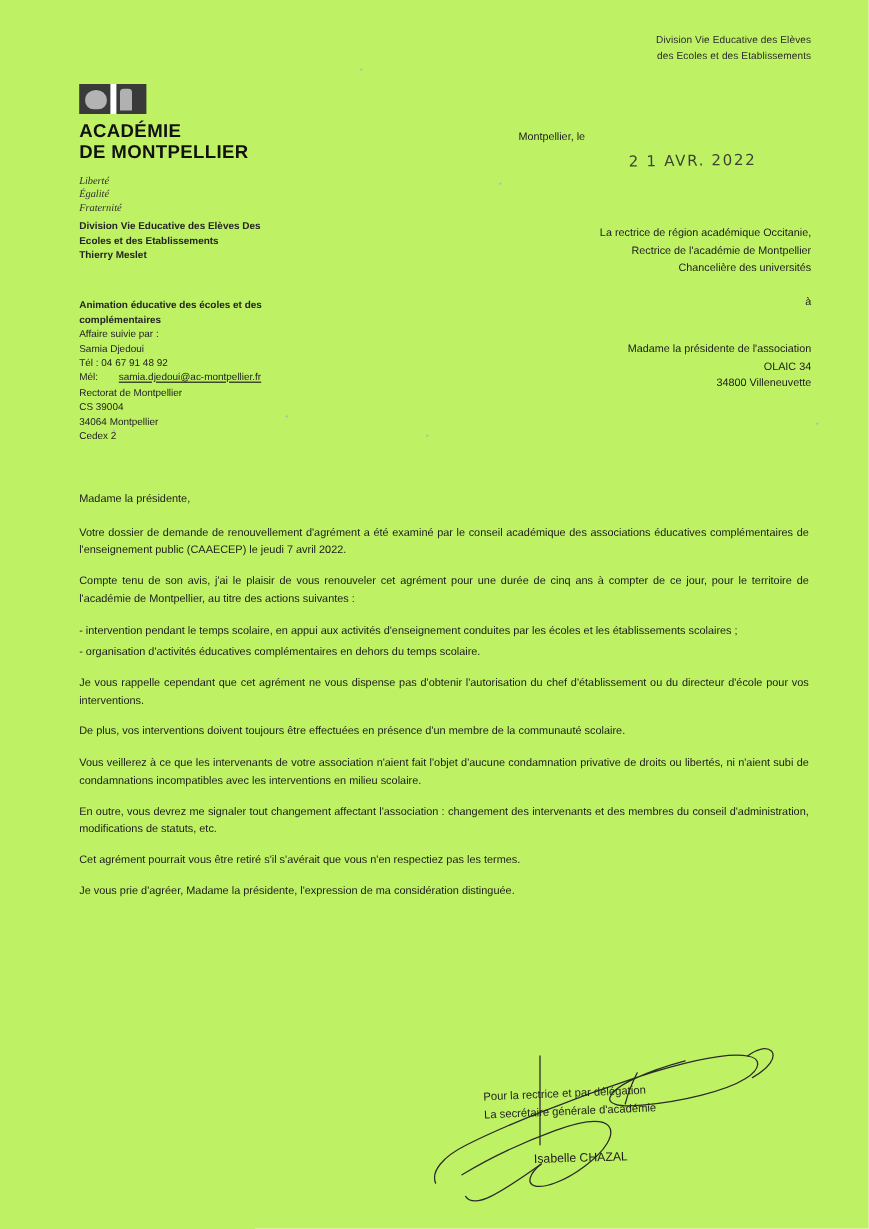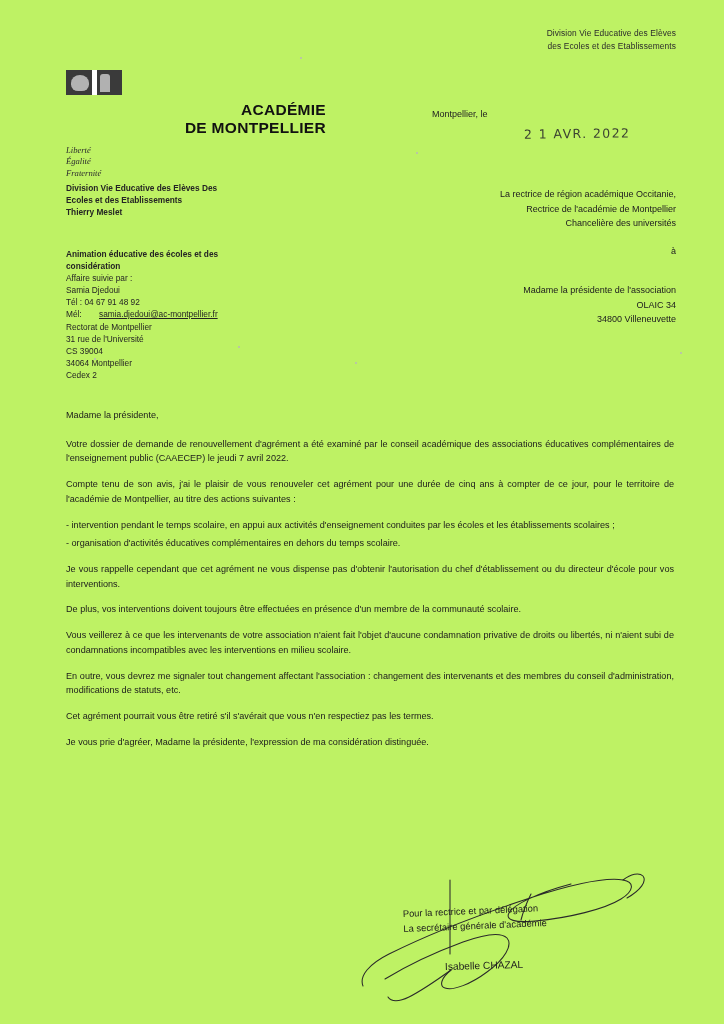--- a/index.html
+++ b/index.html
@@ -87,21 +87,20 @@
     background: #cfcfcf;
     opacity: .8;
     border-radius: 3px 3px 0 0;
   }
   .acad-name {
     font-size: 15.5px;
     font-weight: bold;
     line-height: 1.18;
     letter-spacing: 0.3px;
     color: #111;
-    text-align: right;
   }
   .devise {
     margin-top: 7px;
     font-family: "Liberation Serif", serif;
     font-style: italic;
     font-size: 8.6px;
     line-height: 1.38;
     color: #2e2e2e;
   }
 
@@ -244,33 +243,32 @@
   </div>
 
   <div class="left-col blk-division">
     <div class="b">Division Vie Educative des Elèves Des</div>
     <div class="b">Ecoles et des Etablissements</div>
     <div class="b">Thierry Meslet</div>
   </div>
 
   <div class="left-col blk-animation">
     <div class="b">Animation éducative des écoles et des</div>
-    <div class="b">considération</div>
+    <div class="b">complémentaires</div>
     <div>Affaire suivie par :</div>
     <div>Samia Djedoui</div>
     <div>Tél : 04 67 91 48 92</div>
     <div>
       <span>Mél:</span>
       <span class="mail-link">samia.djedoui@ac-montpellier.fr</span>
     </div>
   </div>
 
   <div class="left-col blk-rectorat">
     <div>Rectorat de Montpellier</div>
-    <div>31 rue de l'Université</div>
     <div>CS 39004</div>
     <div>34064 Montpellier</div>
     <div>Cedex 2</div>
   </div>
 
   <div class="date-row">Montpellier, le</div>
   <div class="date-stamp">2 1 AVR. 2022</div>
 
   <div class="addr addr-sender">
     <div>La rectrice de région académique Occitanie,</div>

